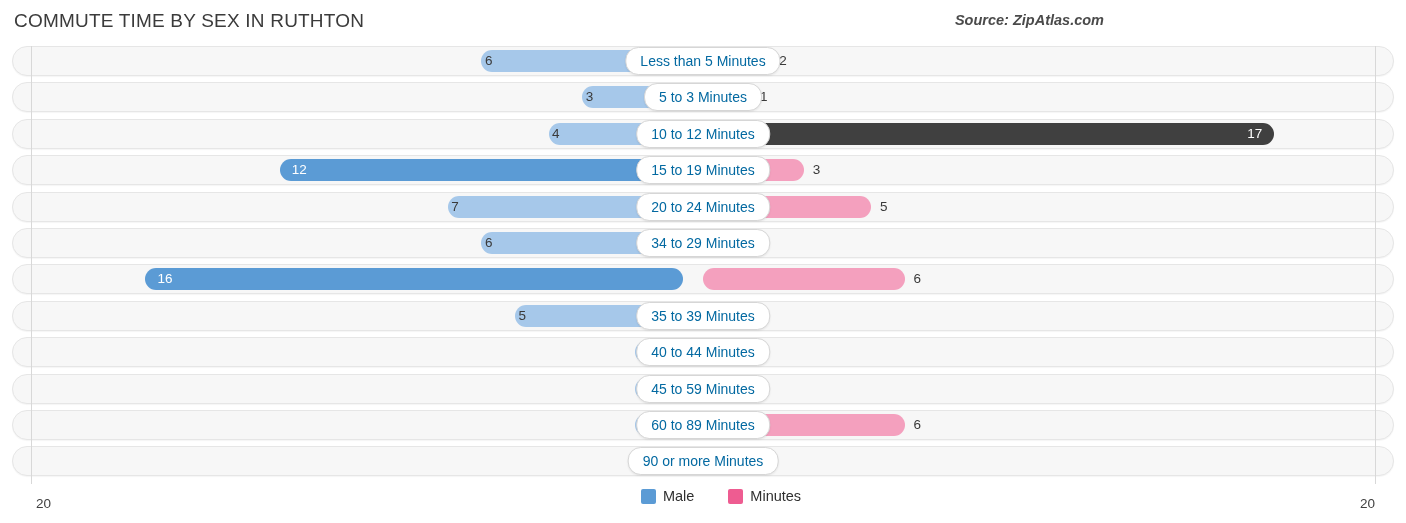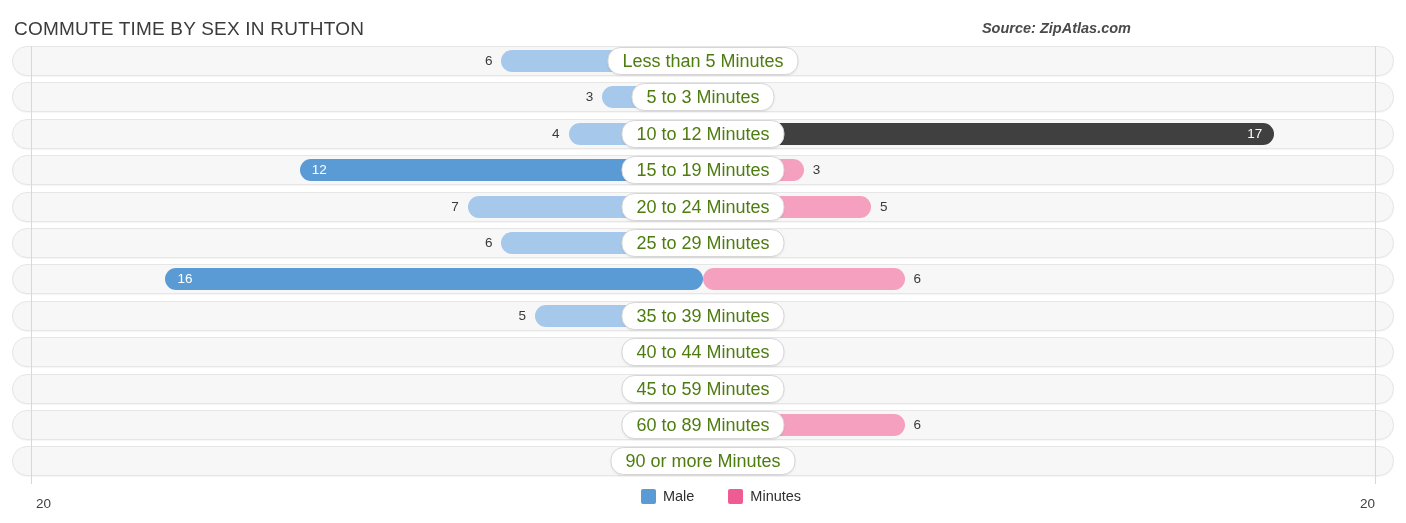--- a/index.html
+++ b/index.html
@@ -13,24 +13,23 @@
     height: 523px;
     font-family: "Liberation Sans", sans-serif;
     color: #333333;
     overflow: hidden;
     position: relative;
   }
 
   
   .header {
     position: absolute;
-    top: 8px; left: 0;
+    top: 0; left: 0;
     width: 1116px;
     height: 44px;
-    padding-left: 27px;
   }
   .chart-title {
     position: absolute;
     left: 14px;
     top: 10px;
     font-size: 19px;
     font-weight: 400;
     letter-spacing: 0.2px;
     color: #3b3b3b;
     white-space: nowrap;
@@ -91,21 +90,21 @@
   }
 
   
   .bar {
     position: absolute;
     top: 4px;
     height: 22px;
     border-radius: 11px;
     z-index: 2;
   }
-  .bar.male   { right: 703px; }
+  .bar.male   { right: 723px; }
   .bar.female { left: 703px; }
 
   .bar-inner-label {
     position: absolute;
     top: 0;
     line-height: 22px;
     font-size: 13.5px;
     color: #ffffff;
     white-space: nowrap;
   }
@@ -127,22 +126,22 @@
     position: absolute;
     top: 1px;
     height: 26px;
     line-height: 26px;
     transform: translateX(-50%);
     left: 703px;
     padding: 0 14px;
     background: #ffffff;
     border: 1px solid #d6d6d6;
     border-radius: 13px;
-    font-size: 18px;
-    color: #4d7c0f;
+    font-size: 14px;
+    color: #0369a1;
     white-space: nowrap;
     text-align: center;
     z-index: 4;
     box-shadow: 0 1px 2px rgba(0,0,0,0.07);
   }
 
   
   .footer {
     position: absolute;
     left: 0;
@@ -239,21 +238,21 @@
         <div class="val-out" style="left: 880px;">5</div>
         <div class="bar female" style="width: 168px; background: rgb(244, 160, 190);"></div>
         <div class="cat-pill">20 to 24 Minutes</div>
       </div>
       <div class="row">
         <div class="row-track"></div>
         <div class="val-out" style="right: 913.6px;">6</div>
         <div class="bar male" style="width: 201.6px; background: rgb(166, 200, 234);"></div>
         <div class="val-out" style="left: 760px;">0</div>
         <div class="bar female" style="width: 48px; background: rgb(244, 160, 190);"></div>
-        <div class="cat-pill">25 to 29 Minutes</div>
+        <div class="cat-pill">34 to 29 Minutes</div>
       </div>
       <div class="row">
         <div class="row-track"></div>
         <div class="bar male" style="width: 537.6px; background: rgb(91, 155, 213);">
           <span class="bar-inner-label">16</span>
         </div>
         <div class="val-out" style="left: 913.6px;">6</div>
         <div class="bar female" style="width: 201.6px; background: rgb(244, 160, 190);"></div>
       </div>
       <div class="row">

